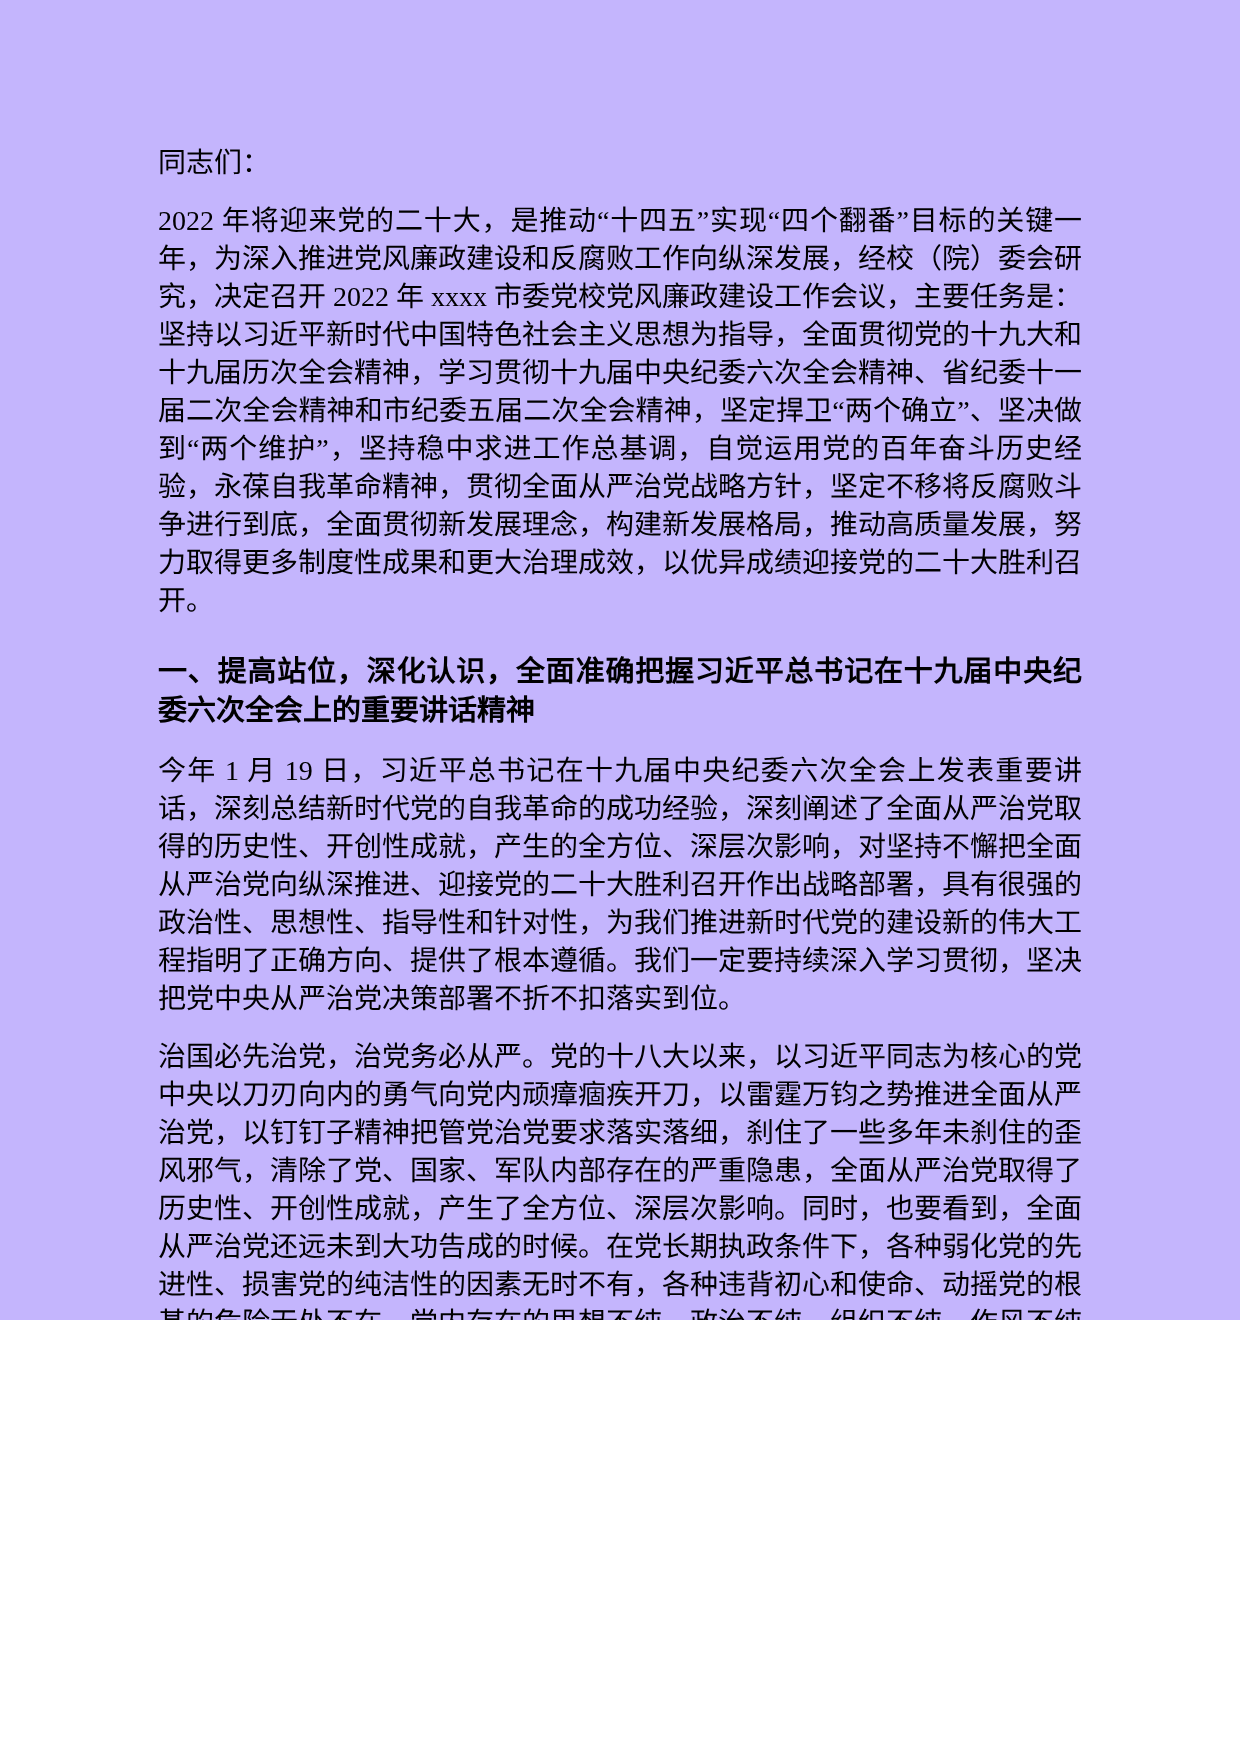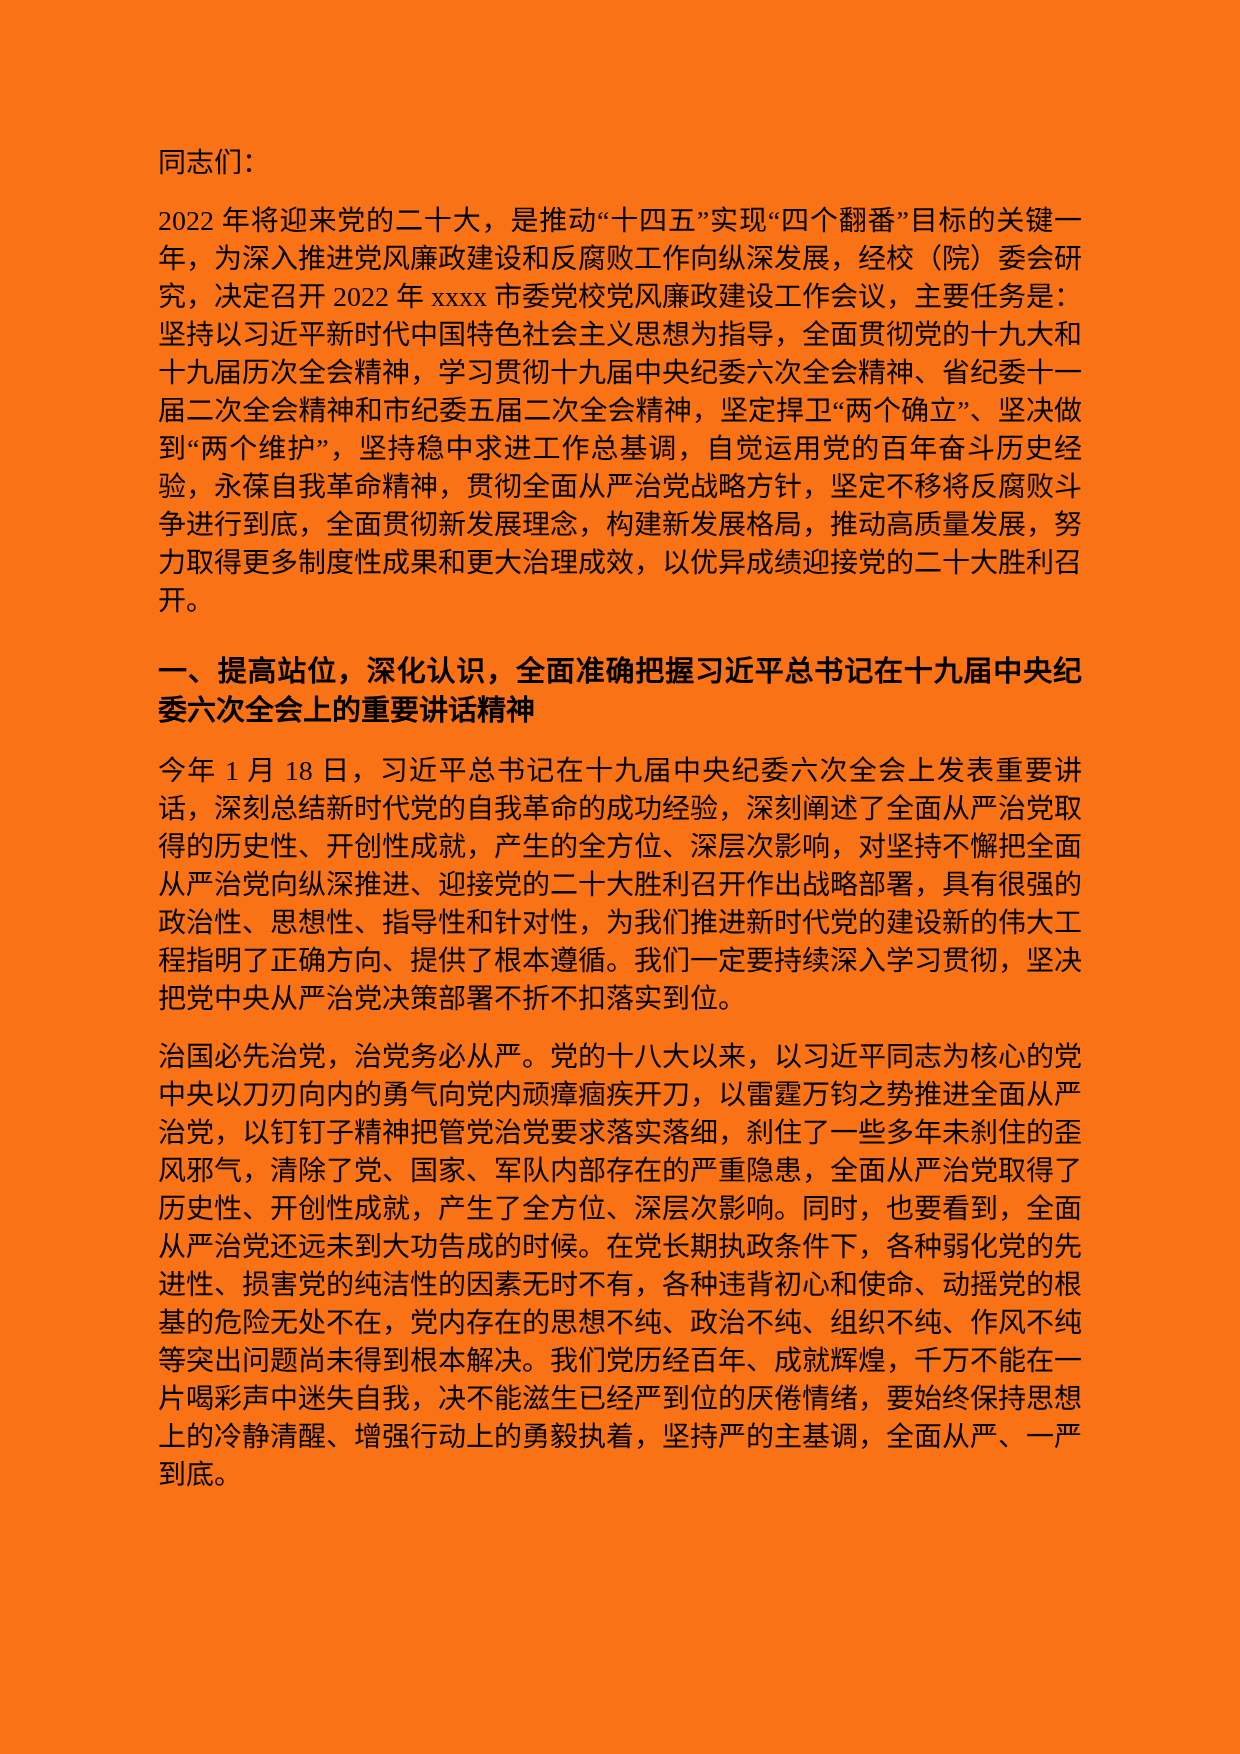--- a/index.html
+++ b/index.html
@@ -3,23 +3,23 @@
 <meta charset="utf-8">
 <style>
   html, body {
     margin: 0;
     padding: 0;
     background: #ffffff;
   }
   .page {
     position: relative;
     width: 1240px;
-    height: 1754px;
+    height: 1320px;
     box-sizing: border-box;
-    background: #f97316;
+    background: #c4b5fd;
     padding: 144px 158px 0 158px;
     overflow: hidden;
     color: #000000;
   }
   .body-text {
     font-family: "Liberation Serif", "DejaVu Serif", serif;
     font-size: 28px;
     line-height: 38px;
     color: #000000;
     text-align: justify;
@@ -41,19 +41,19 @@
 <body>
 
 <div class="page">
   <p class="body-text">同志们：</p>
 
   <p class="body-text">2022 年将迎来党的二十大，是推动“十四五”实现“四个翻番”目标的关键一年，为深入推进党风廉政建设和反腐败工作向纵深发展，经校（院）委会研究，决定召开 2022 年 xxxx 市委党校党风廉政建设工作会议，主要任务是：坚持以习近平新时代中国特色社会主义思想为指导，全面贯彻党的十九大和十九届历次全会精神，学习贯彻十九届中央纪委六次全会精神、省纪委十一届二次全会精神和市纪委五届二次全会精神，坚定捍卫“两个确立”、坚决做到“两个维护”，坚持稳中求进工作总基调，自觉运用党的百年奋斗历史经验，永葆自我革命精神，贯彻全面从严治党战略方针，坚定不移将反腐败斗争进行到底，全面贯彻新发展理念，构建新发展格局，推动高质量发展，努力取得更多制度性成果和更大治理成效，以优异成绩迎接党的二十大胜利召开。</p>
 
 
   <h1 class="heading-1">一、提高站位，深化认识，全面准确把握习近平总书记在十九届中央纪委六次全会上的重要讲话精神</h1>
 
-  <p class="body-text">今年 1 月 18 日，习近平总书记在十九届中央纪委六次全会上发表重要讲话，深刻总结新时代党的自我革命的成功经验，深刻阐述了全面从严治党取得的历史性、开创性成就，产生的全方位、深层次影响，对坚持不懈把全面从严治党向纵深推进、迎接党的二十大胜利召开作出战略部署，具有很强的政治性、思想性、指导性和针对性，为我们推进新时代党的建设新的伟大工程指明了正确方向、提供了根本遵循。我们一定要持续深入学习贯彻，坚决把党中央从严治党决策部署不折不扣落实到位。</p>
+  <p class="body-text">今年 1 月 19 日，习近平总书记在十九届中央纪委六次全会上发表重要讲话，深刻总结新时代党的自我革命的成功经验，深刻阐述了全面从严治党取得的历史性、开创性成就，产生的全方位、深层次影响，对坚持不懈把全面从严治党向纵深推进、迎接党的二十大胜利召开作出战略部署，具有很强的政治性、思想性、指导性和针对性，为我们推进新时代党的建设新的伟大工程指明了正确方向、提供了根本遵循。我们一定要持续深入学习贯彻，坚决把党中央从严治党决策部署不折不扣落实到位。</p>
 
 
   <p class="body-text">治国必先治党，治党务必从严。党的十八大以来，以习近平同志为核心的党中央以刀刃向内的勇气向党内顽瘴痼疾开刀，以雷霆万钧之势推进全面从严治党，以钉钉子精神把管党治党要求落实落细，刹住了一些多年未刹住的歪风邪气，清除了党、国家、军队内部存在的严重隐患，全面从严治党取得了历史性、开创性成就，产生了全方位、深层次影响。同时，也要看到，全面从严治党还远未到大功告成的时候。在党长期执政条件下，各种弱化党的先进性、损害党的纯洁性的因素无时不有，各种违背初心和使命、动摇党的根基的危险无处不在，党内存在的思想不纯、政治不纯、组织不纯、作风不纯等突出问题尚未得到根本解决。我们党历经百年、成就辉煌，千万不能在一片喝彩声中迷失自我，决不能滋生已经严到位的厌倦情绪，要始终保持思想上的冷静清醒、增强行动上的勇毅执着，坚持严的主基调，全面从严、一严到底。</p>
 
 
 </div>
 
 </body></html>

